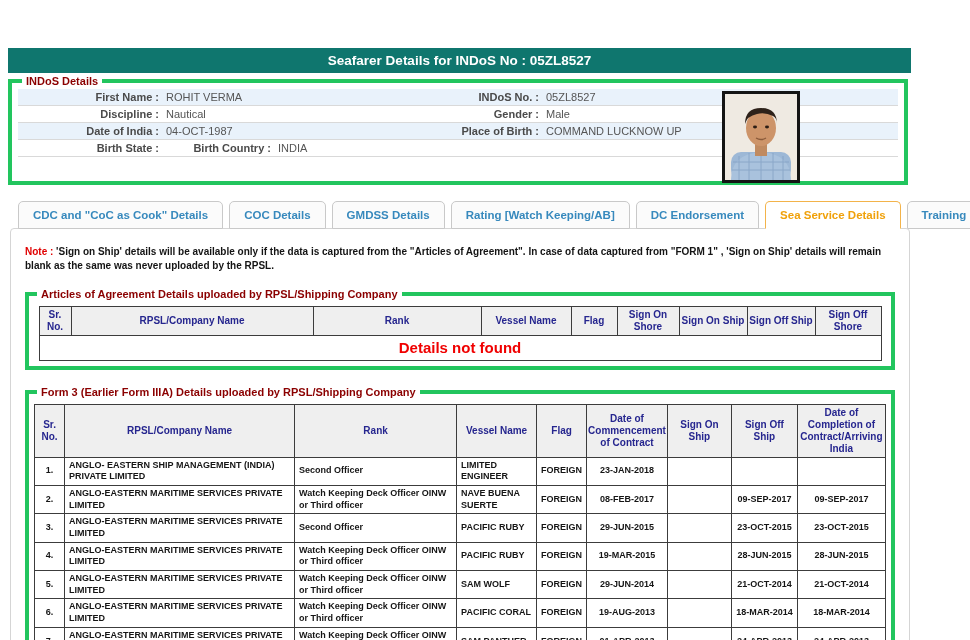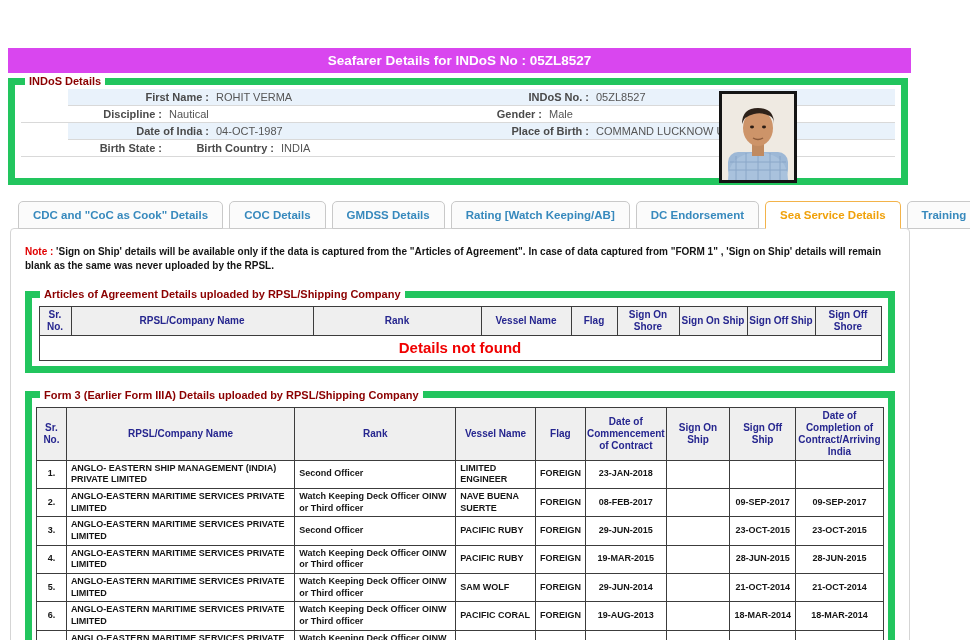--- a/index.html
+++ b/index.html
@@ -1,27 +1,27 @@
 <!DOCTYPE html>
 <html><head>
 <meta charset="utf-8">
 <style>
   * { box-sizing: border-box; margin: 0; padding: 0; }
   html,body { width:970px; height:640px; overflow:hidden; background:#fff;
     font-family:"Liberation Sans", sans-serif; }
 
-  .title-bar { margin:48px 0 0 8px; width:903px; height:25px; background:#d946ef;
+  .title-bar { margin:48px 0 0 8px; width:903px; height:25px; background:#0f766e;
     color:#fff; font-weight:bold; font-size:13.5px; line-height:25px; text-align:center; }
 
-  fieldset.box { border:7px solid #22c55e; }
+  fieldset.box { border:4px solid #22c55e; }
   fieldset.box legend { color:#8b0000; font-weight:bold; font-size:11px; padding:0 4px; margin-left:4px; }
 
   .indos { margin:2px 0 0 8px; width:900px; height:110px; position:relative; padding:2px 6px 0 6px; }
   .info-row { display:flex; height:17px; align-items:center; border-bottom:1px solid #d9d9d9; font-size:11px; }
-  .info-row.alt { background:#e9f2fb;margin-left:47px; }
+  .info-row.alt { background:#e9f2fb; }
   .lbl  { width:148px; text-align:right; font-weight:bold; color:#4a4a4a; padding-right:7px; }
   .val  { width:268px; color:#555; }
   .lbl2 { width:112px; text-align:right; font-weight:bold; color:#4a4a4a; padding-right:7px; }
   .val2 { flex:1; color:#555; }
 
   .photo { position:absolute; right:104px; top:4px; width:78px; height:92px;
     border:3px solid #141414; background:#f3efe9; overflow:hidden; }
 
   .tabs-row { margin:16px 0 0 18px; display:flex; gap:6px; position:relative; z-index:2; }
   .tab { padding:0 14px; height:28px; line-height:27px; background:#fbfbfb;

